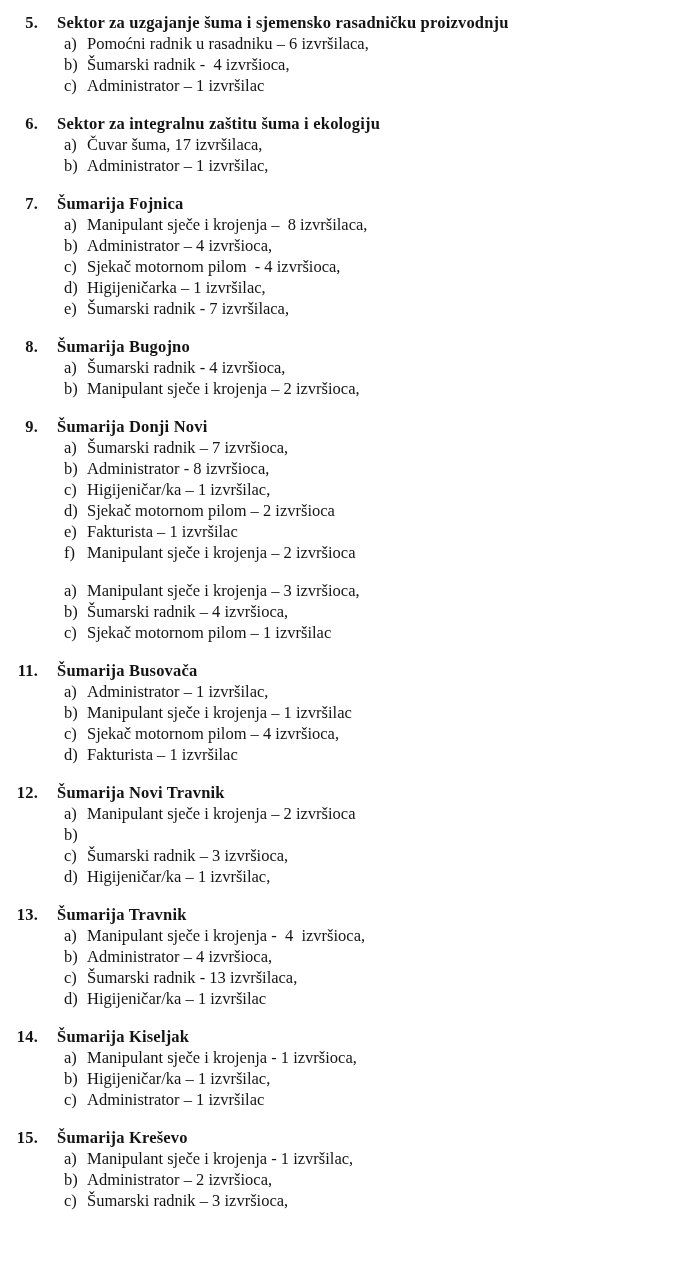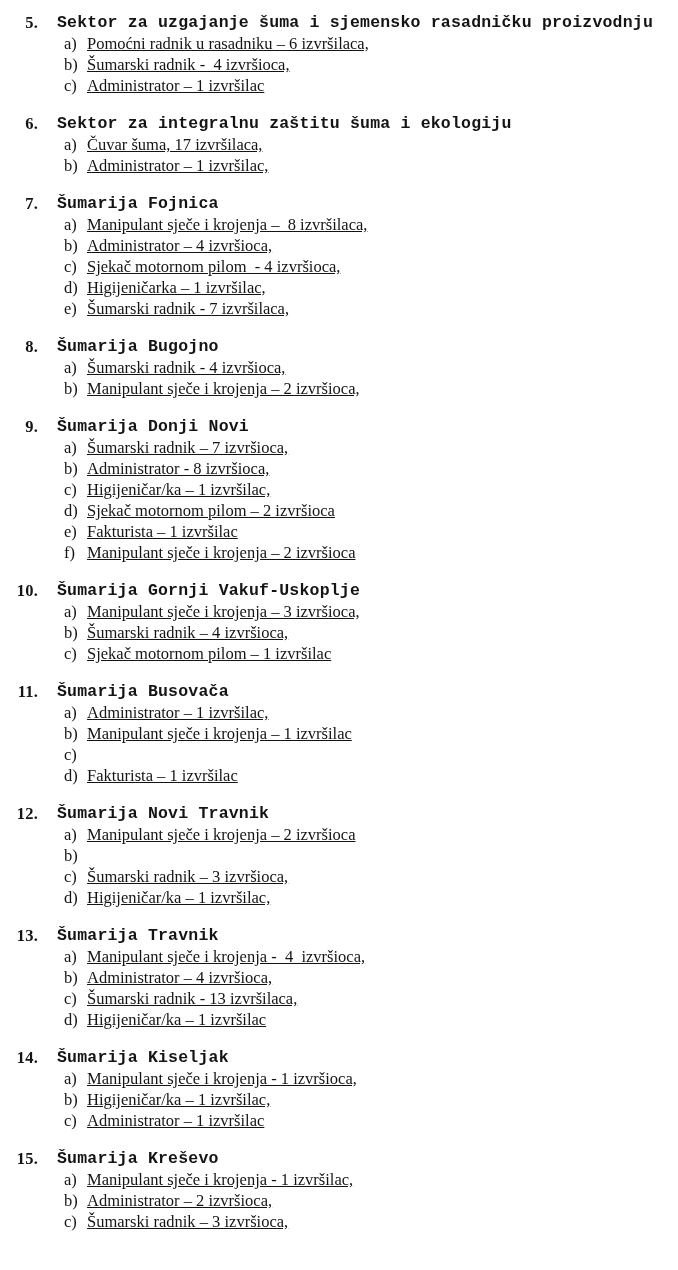--- a/index.html
+++ b/index.html
@@ -29,32 +29,30 @@
     letter-spacing: 0.2px;
   }
   .num {
     box-sizing: border-box;
     flex: 0 0 57px;
     padding-right: 19px;
     text-align: right;
   }
   .sec-title {
     white-space: pre-wrap;
-    font-family: Liberation Mono, monospace;
   }
   .item {
     display: flex;
     padding-left: 64px;
   }
   .letter {
     flex: 0 0 23px;
   }
   .item-text {
     white-space: pre-wrap;
-    text-decoration: underline;
   }
 </style>
 </head>
 <body>
 
 <main class="page">
   <div id="section-list">
       <section class="sec">
         <div class="sec-head">
           <span class="num">5.</span>
@@ -151,24 +149,20 @@
         <div class="item">
           <span class="letter">e)</span>
           <span class="item-text">Fakturista – 1 izvršilac</span>
         </div>
         <div class="item">
           <span class="letter">f)</span>
           <span class="item-text">Manipulant sječe i krojenja – 2 izvršioca</span>
         </div>
       </section>
       <section class="sec">
-        <div class="sec-head">
-          <span class="num">10.</span>
-          <span class="sec-title">Šumarija Gornji Vakuf-Uskoplje</span>
-        </div>
         <div class="item">
           <span class="letter">a)</span>
           <span class="item-text">Manipulant sječe i krojenja – 3 izvršioca,</span>
         </div>
         <div class="item">
           <span class="letter">b)</span>
           <span class="item-text">Šumarski radnik – 4 izvršioca,</span>
         </div>
         <div class="item">
           <span class="letter">c)</span>
@@ -183,20 +177,21 @@
         <div class="item">
           <span class="letter">a)</span>
           <span class="item-text">Administrator – 1 izvršilac,</span>
         </div>
         <div class="item">
           <span class="letter">b)</span>
           <span class="item-text">Manipulant sječe i krojenja – 1 izvršilac</span>
         </div>
         <div class="item">
           <span class="letter">c)</span>
+          <span class="item-text">Sjekač motornom pilom – 4 izvršioca,</span>
         </div>
         <div class="item">
           <span class="letter">d)</span>
           <span class="item-text">Fakturista – 1 izvršilac</span>
         </div>
       </section>
       <section class="sec">
         <div class="sec-head">
           <span class="num">12.</span>
           <span class="sec-title">Šumarija Novi Travnik</span>

